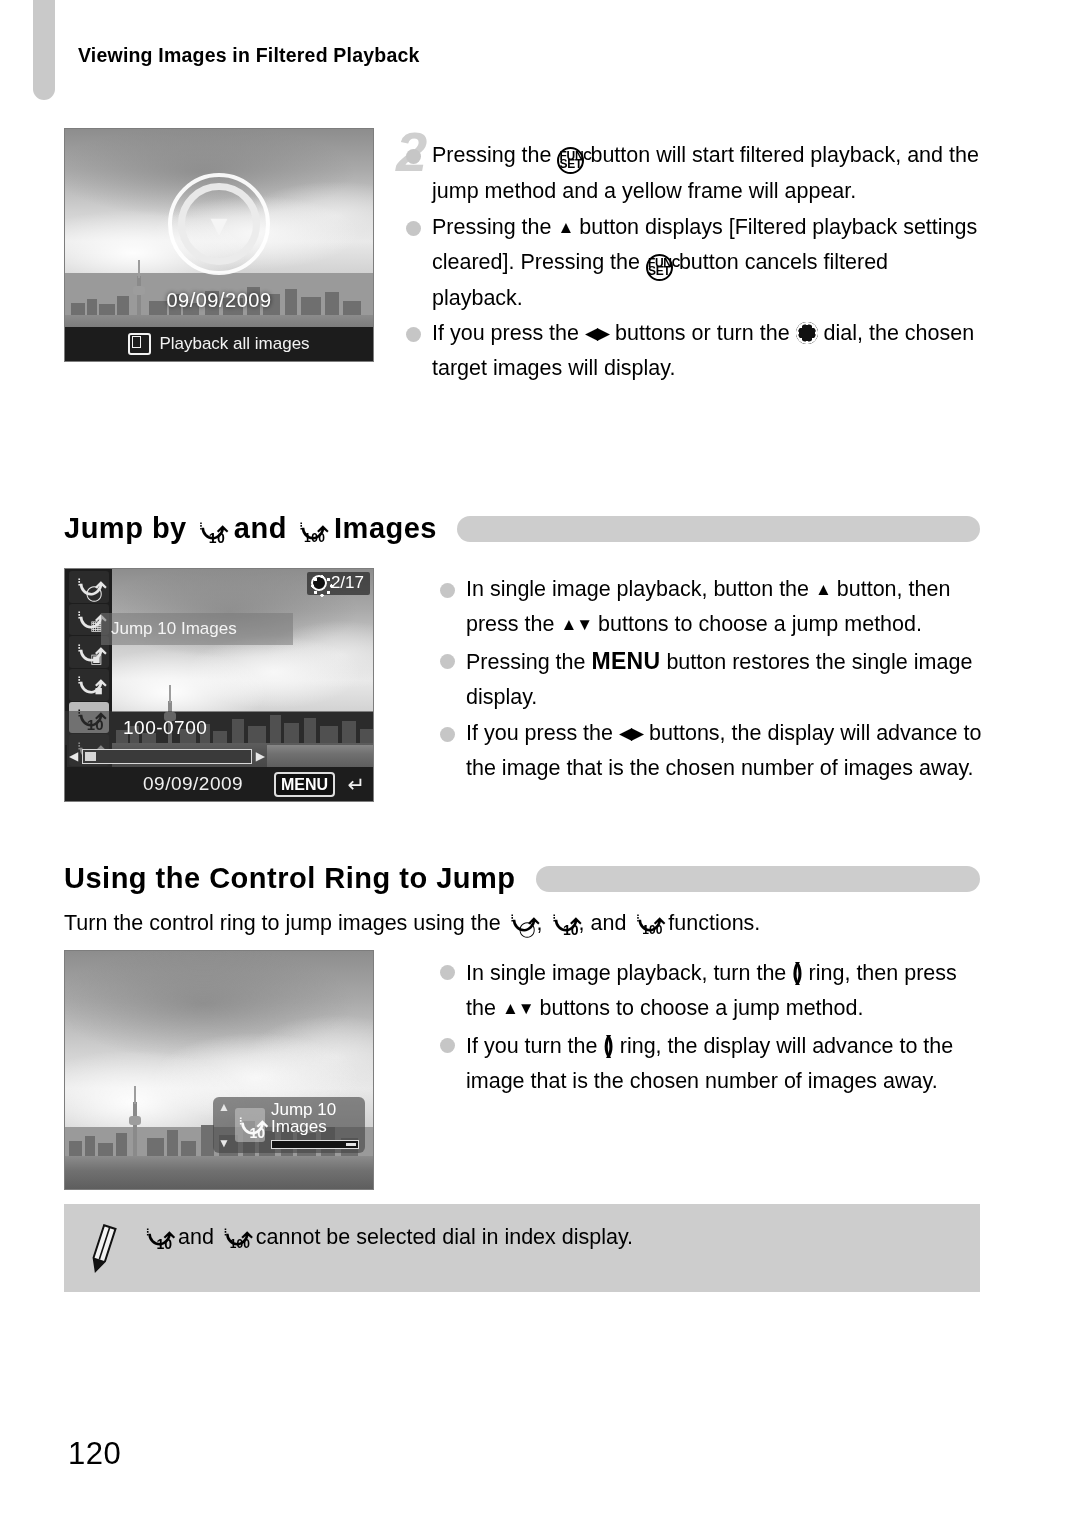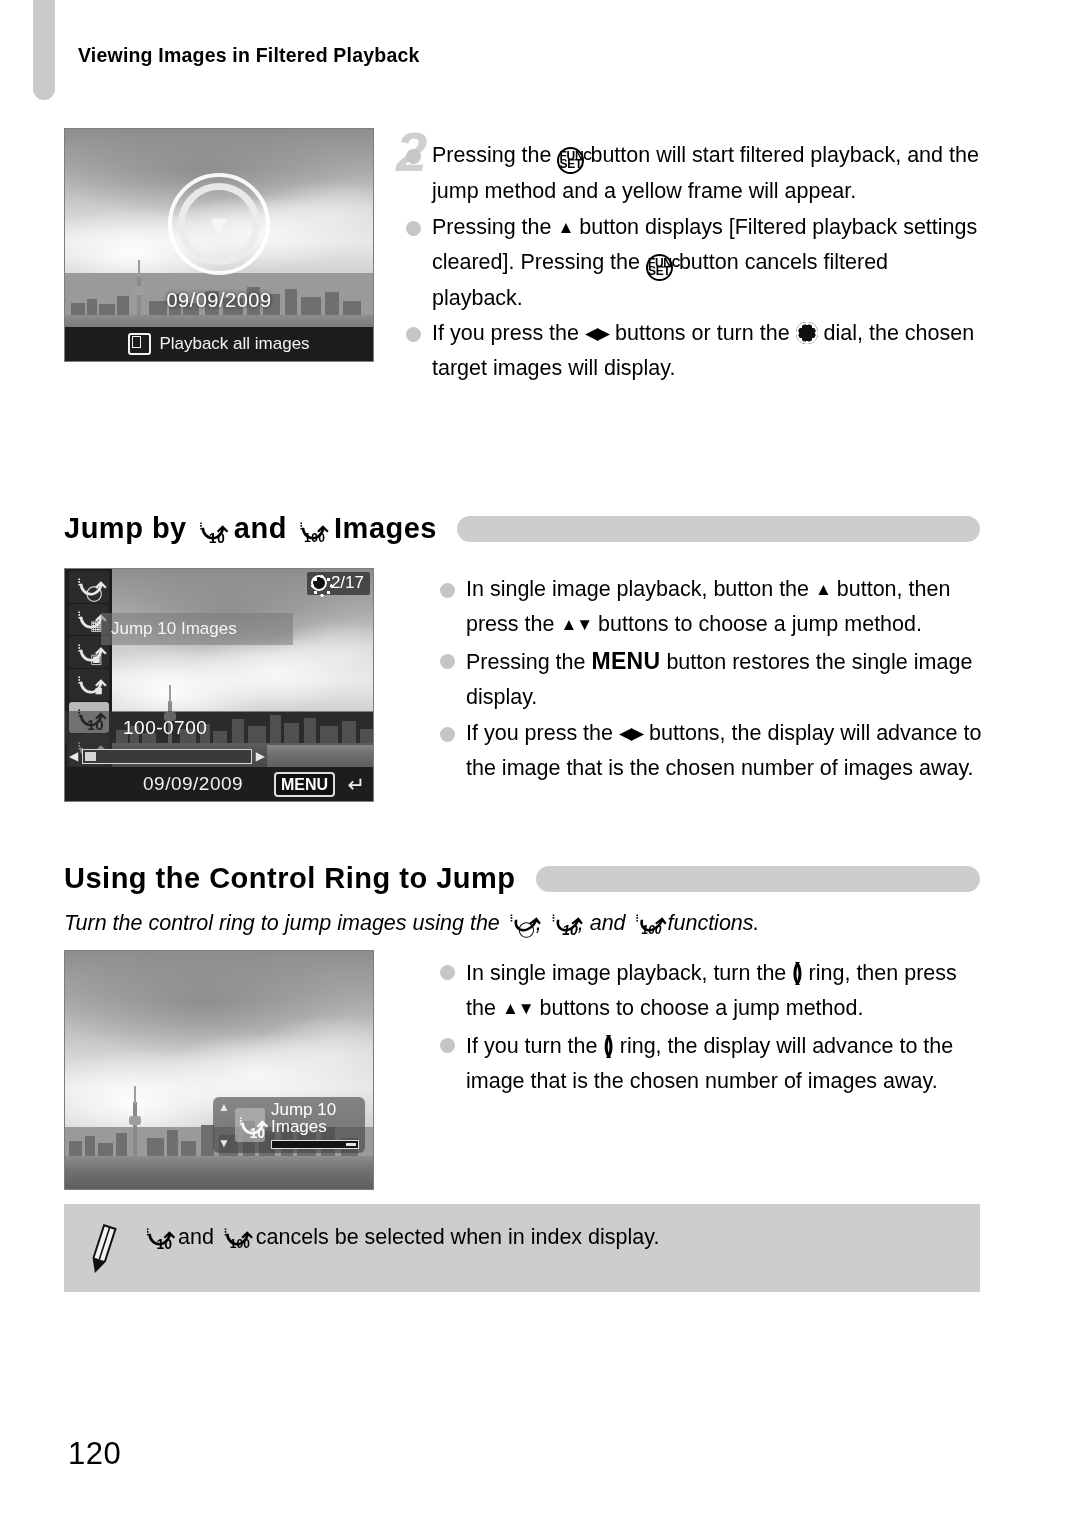--- a/index.html
+++ b/index.html
@@ -359,21 +359,21 @@
       <span>If you press the </span><span class="tri">◀▶</span><span> buttons, the display will advance to the image that is the chosen number of images away.</span>
     </li>
   </ul>
 </div>
 
 <div class="sec-head" style="top:862px;">
   <span class="txt">Using the Control Ring to Jump</span>
   <span class="bar"></span>
 </div>
 
-<div style="position:absolute;left:64px;top:908px;width:920px;font-size:21.5px;line-height:1.4;font-style:italic;">
+<div style="position:absolute;left:64px;top:908px;width:920px;font-size:21.5px;line-height:1.4;">
   <span>Turn the control ring to jump images using the </span><span class="jicon"><span class="dots">⋮</span><span class="arc">⤻</span><span class="clk">◯</span></span><span>, </span><span class="jicon"><span class="dots">⋮</span><span class="arc">⤻</span><span class="num">10</span></span><span>, and </span><span class="jicon"><span class="dots">⋮</span><span class="arc">⤻</span><span class="num" style="font-size:12px">100</span></span><span> functions.</span>
 </div>
 
 <div class="lcd" id="screen3">
   <div class="sky" style="height:74%"></div>
   <div class="skyline" style="bottom:14%;height:26%">
     <div class="tower" style="left:68px;height:86%"></div>
     <div class="bldg" style="left:4px;width:13px;height:24%"></div>
     <div class="bldg" style="left:20px;width:10px;height:32%"></div>
     <div class="bldg" style="left:33px;width:15px;height:20%"></div>
@@ -428,17 +428,17 @@
   <div class="pencil">
     <svg width="40" height="52" viewBox="0 0 40 52" aria-hidden="true">
       <g transform="rotate(18 20 26)">
         <path d="M14 4 L26 4 L26 38 L20 50 L14 38 Z" fill="#f2f2f2" stroke="#111" stroke-width="2"></path>
         <path d="M14 38 L26 38 L20 50 Z" fill="#111"></path>
         <line x1="20" y1="4" x2="20" y2="38" stroke="#111" stroke-width="1.6"></line>
       </g>
     </svg>
   </div>
   <div class="note-text">
-    <span class="jicon"><span class="dots">⋮</span><span class="arc">⤻</span><span class="num">10</span></span><span> and </span><span class="jicon"><span class="dots">⋮</span><span class="arc">⤻</span><span class="num" style="font-size:12px">100</span></span><span> cancels be selected when in index display.</span>
+    <span class="jicon"><span class="dots">⋮</span><span class="arc">⤻</span><span class="num">10</span></span><span> and </span><span class="jicon"><span class="dots">⋮</span><span class="arc">⤻</span><span class="num" style="font-size:12px">100</span></span><span> cannot be selected dial in index display.</span>
   </div>
 </div>
 
 <div class="pagenum">120</div>
 
 </body></html>

